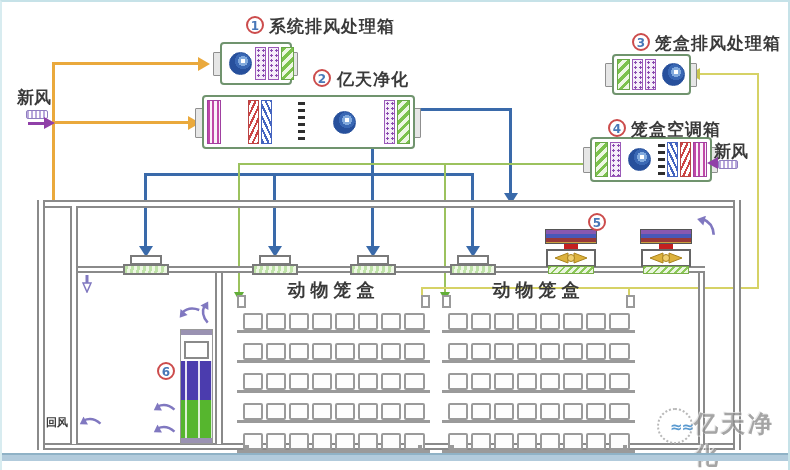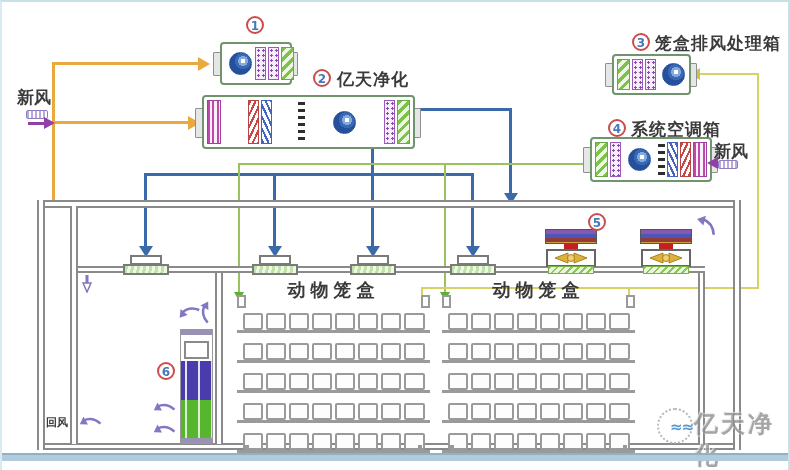--- a/index.html
+++ b/index.html
@@ -212,30 +212,31 @@
         <div class="fan-circle"></div>
       </div>
       <div class="sec sec-gap"></div>
       <div class="sec sec-dp"></div>
       <div class="sec sec-sb"></div>
       <div class="sec sec-sr"></div>
       <div class="sec sec-sm"></div>
     </div>
 
   <div class="cnum" style="left:244px;top:14px;">1</div>
+  <div class="lbl lbl-big" style="left:267px;top:13px;">系统排风处理箱</div>
 
   <div class="cnum" style="left:311px;top:67px;">2</div>
   <div class="lbl lbl-big" style="left:335px;top:66px;">亿天净化</div>
 
   <div class="cnum" style="left:630px;top:31px;">3</div>
   <div class="lbl lbl-big" style="left:653px;top:30px;">笼盒排风处理箱</div>
 
   <div class="cnum" style="left:606px;top:117px;">4</div>
   <div class="lbl lbl-big" style="left:629px;top:116px;"></div>
-  <div class="lbl lbl-big" style="left:629px;top:116px;">系统空调箱</div>
+  <div class="lbl lbl-big" style="left:629px;top:116px;">笼盒空调箱</div>
 
   <div class="cnum" style="left:586px;top:211px;">5</div>
   <div class="cnum" style="left:155px;top:360px;">6</div>
 
   <div class="lbl" style="left:15px;top:84px;font-size:17px;">新风</div>
   <div class="stripe-arrow" style="left:24px;top:108px;width:20px;"></div>
   <div class="pipe" style="left:26px;top:120px;width:17px;height:3px;background:var(--fresh_purple);"></div>
   <div class="arr arr-r-pu" style="left:42px;top:115px;"></div>
 
   <div class="lbl" style="left:712px;top:138px;font-size:17px;">新风</div>

